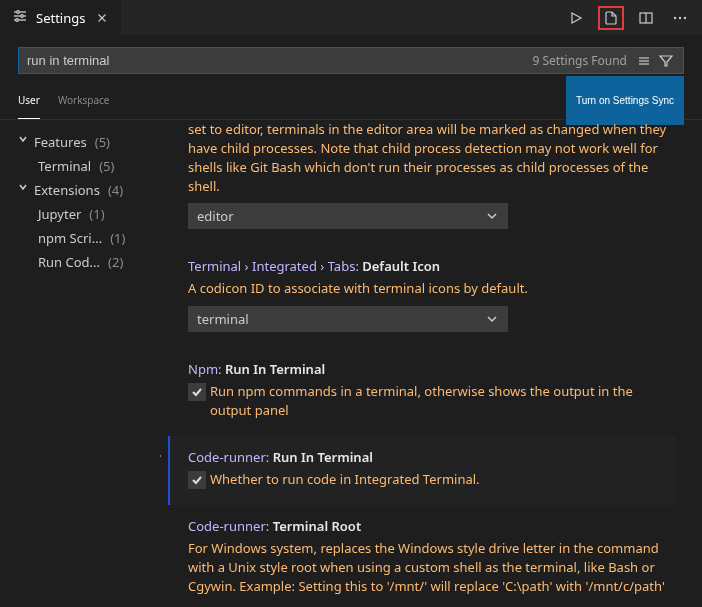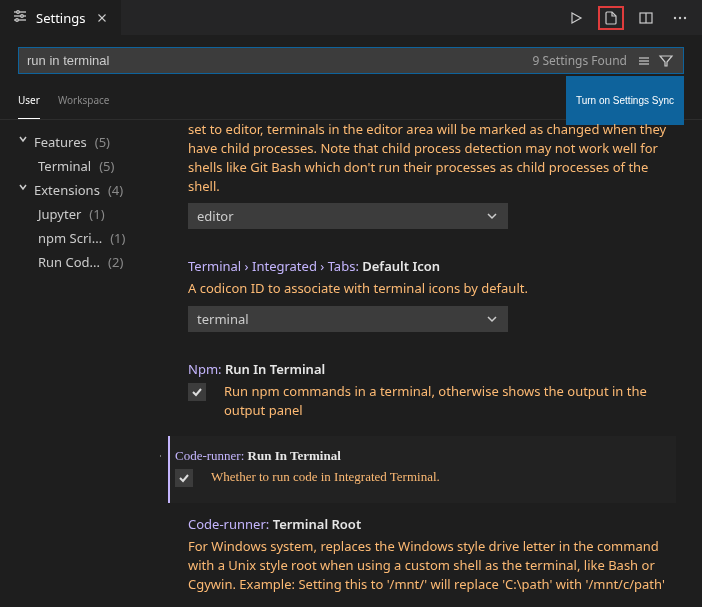--- a/index.html
+++ b/index.html
@@ -89,35 +89,35 @@
 .tree-child { padding-left: 22px; }
 .twisty { width: 14px; display: inline-flex; justify-content: center; }
 .twisty svg { width: 12px; height: 12px; }
 .content {
   flex: 1;
   padding: 0 26px 0 8px;
   overflow: hidden;
   position: relative;
 }
 .setting-block { padding: 12px 0 16px 20px; position: relative; }
-.setting-block.gutter-left { border-left: 2px solid #c4b5fd; padding-left: 5px; margin-left: 0; background: rgba(255,255,255,0.02); font-family: Liberation Serif, serif; }
+.setting-block.gutter-left { border-left: 2px solid #1d4ed8; padding-left: 18px; margin-left: 0; background: rgba(255,255,255,0.02); }
 .crumb { color: #cccccc; margin-bottom: 4px; }
 .crumb .dim { color: #c4b5fd; }
 .crumb .strong { color: #e7e7e7; font-weight: 600; }
 .desc { color: #fdba74; line-height: 1.45; margin-bottom: 8px; }
 .select {
   width: 320px; height: 26px;
   background: #3c3c3c;
   border: 1px solid #3c3c3c;
   color: #cccccc;
   display: flex; align-items: center; justify-content: space-between;
   padding: 0 8px; cursor: pointer;
 }
 .chev svg { width: 14px; height: 14px; display:block; }
-.check-row { display: flex; gap: 18px; align-items: flex-start; }
+.check-row { display: flex; gap: 4px; align-items: flex-start; }
 .checkbox {
   width: 18px; height: 18px; background: #3c3c3c;
   display: flex; align-items: center; justify-content: center;
   color: #dddddd; flex-shrink: 0; margin-top: 1px; cursor: pointer;
 }
 .checkbox svg { width: 14px; height: 14px; }
 .gear-gutter {
   position: absolute; left: -4px; top: 12px;
   color: #cccccc;
 }

